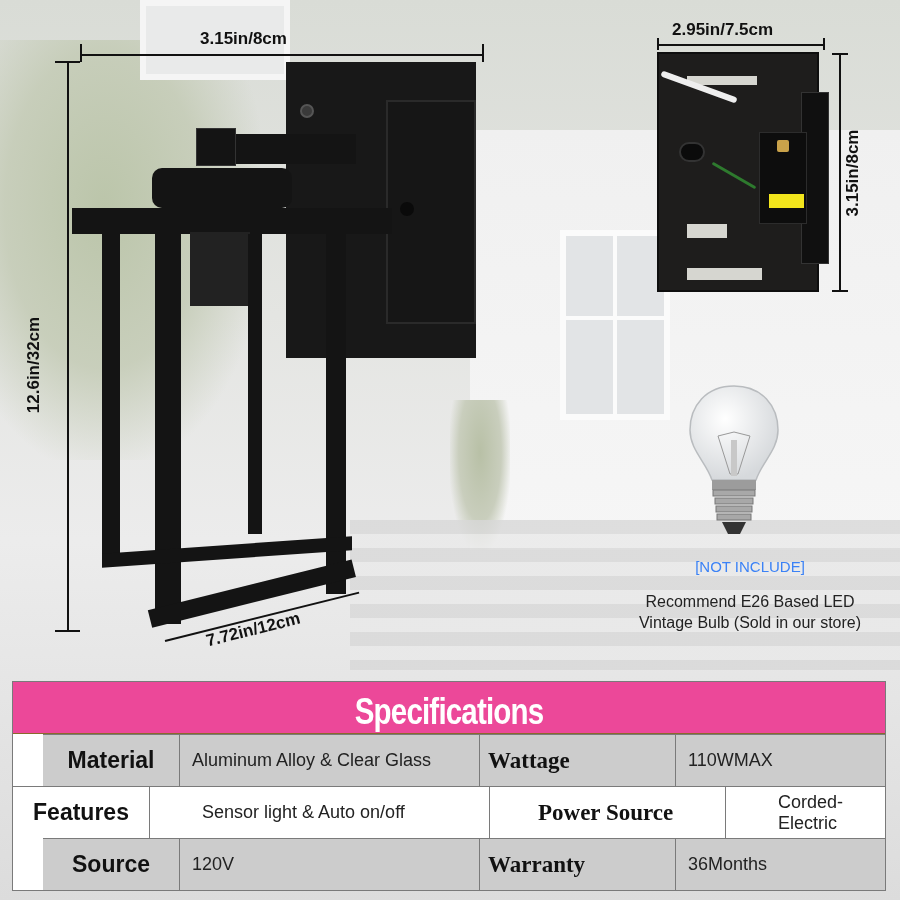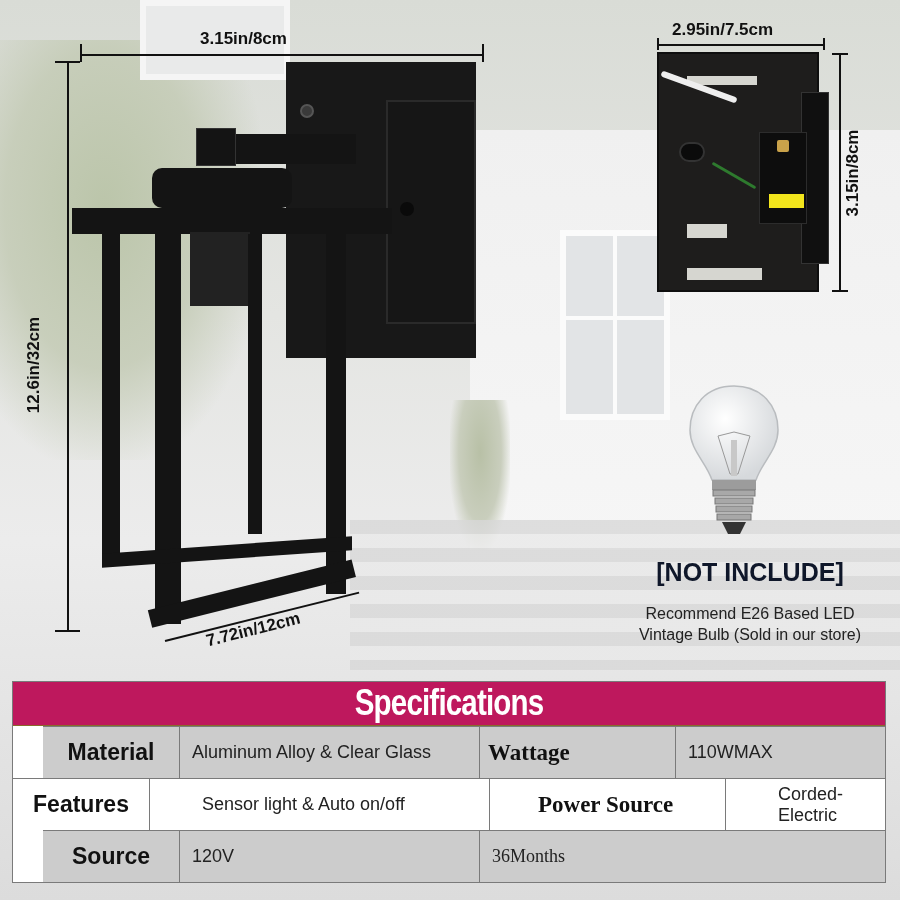--- a/index.html
+++ b/index.html
@@ -39,21 +39,21 @@
   .jbox .wire { position: absolute; border-radius: 6px; }
   .jbox .ybox { position: absolute; left: 110px; top: 140px; width: 35px; height: 14px; background: #f2e51c; }
   .jbox .sensor { position: absolute; left: 100px; top: 78px; width: 48px; height: 92px; background: #0d0d0d; border: 1px solid #2c2c2c; }
   .jbox .knob { position: absolute; left: 118px; top: 86px; width: 12px; height: 12px; background: #c9a24a; border-radius: 2px; }
 
   
   .bulb { position: absolute; left: 686px; top: 384px; width: 96px; height: 160px; }
 
   
   .specs { position: absolute; left: 12px; top: 681px; width: 874px; border: 1px solid #7a7a7a; background: #fff; }
-  .specs-header { height: 44px; background: #be185d; display: flex; align-items: flex-start; justify-content: center;
+  .specs-header { height: 52px; background: #ec4899; display: flex; align-items: flex-end; justify-content: center;
     border-bottom: 1px solid #8a6a2a; }
   .specs-title { color: #fff; font-weight: 700; font-size: 36px; letter-spacing: -1px; transform: scaleX(0.82); font-family: "Liberation Sans", sans-serif; }
   .specs-row { display: grid; grid-template-columns: 137px 274px 113px 1fr; height: 52px; border-top: 1px solid #7a7a7a; }
   .specs-row.grey { background: #cccccc; margin-left: 30px; }
   .specs-row.white { background: #ffffff; gap: 40px; }
   .specs-row > div { display: flex; align-items: center; border-right: 1px solid #7a7a7a; }
   .specs-row > div:last-child { border-right: none; }
   .k { font-weight: 700; font-size: 23px; color: #111; justify-content: center; }
   .k2 { font-weight: 700; font-size: 23px; color: #111; padding-left: 8px; }
   .v { font-size: 18px; color: #222; padding-left: 12px; }
@@ -153,21 +153,21 @@
   <g fill="#a8a8a8" stroke="#777">
     <rect x="27" y="106" width="42" height="6"></rect>
     <rect x="29" y="114" width="38" height="6"></rect>
     <rect x="30" y="122" width="36" height="6"></rect>
     <rect x="31" y="130" width="34" height="6"></rect>
   </g>
   <path d="M36 138 L60 138 L54 150 L42 150 Z" fill="#333"></path>
 </svg>
 
 <div style="position:absolute;left:600px;top:558px;width:300px;text-align:center;">
-  <div style="color:#0f172a;font-weight:700;font-size:25px;">[NOT INCLUDE]</div>
+  <div style="color:#3b82f6;font-weight:400;font-size:15px;">[NOT INCLUDE]</div>
   <div style="color:#222;font-size:16px;margin-top:16px;line-height:21px;">Recommend E26 Based LED</div>
   <div style="color:#222;font-size:16px;line-height:21px;">Vintage Bulb (Sold in our store)</div>
 </div>
 
 <div class="specs">
   <div class="specs-header">
     <span class="specs-title">Specifications</span>
   </div>
 
   <div class="specs-row grey">
@@ -180,20 +180,21 @@
   <div class="specs-row white">
     <div class="k">Features</div>
     <div class="v">Sensor light &amp; Auto on/off</div>
     <div class="k2">Power Source</div>
     <div class="v">Corded-Electric</div>
   </div>
 
   <div class="specs-row grey">
     <div class="k">Source</div>
     <div class="v">120V</div>
+    <div class="k2">Warranty</div>
     <div class="v">36Months</div>
   </div>
 </div>
 
 <style>
   .specs-row { grid-template-columns: 137px 300px 196px 1fr !important; }
   .specs-row > div:nth-child(3) { width: auto !important; font-family: Liberation Serif, serif; }
 </style>
 
 </body></html>

